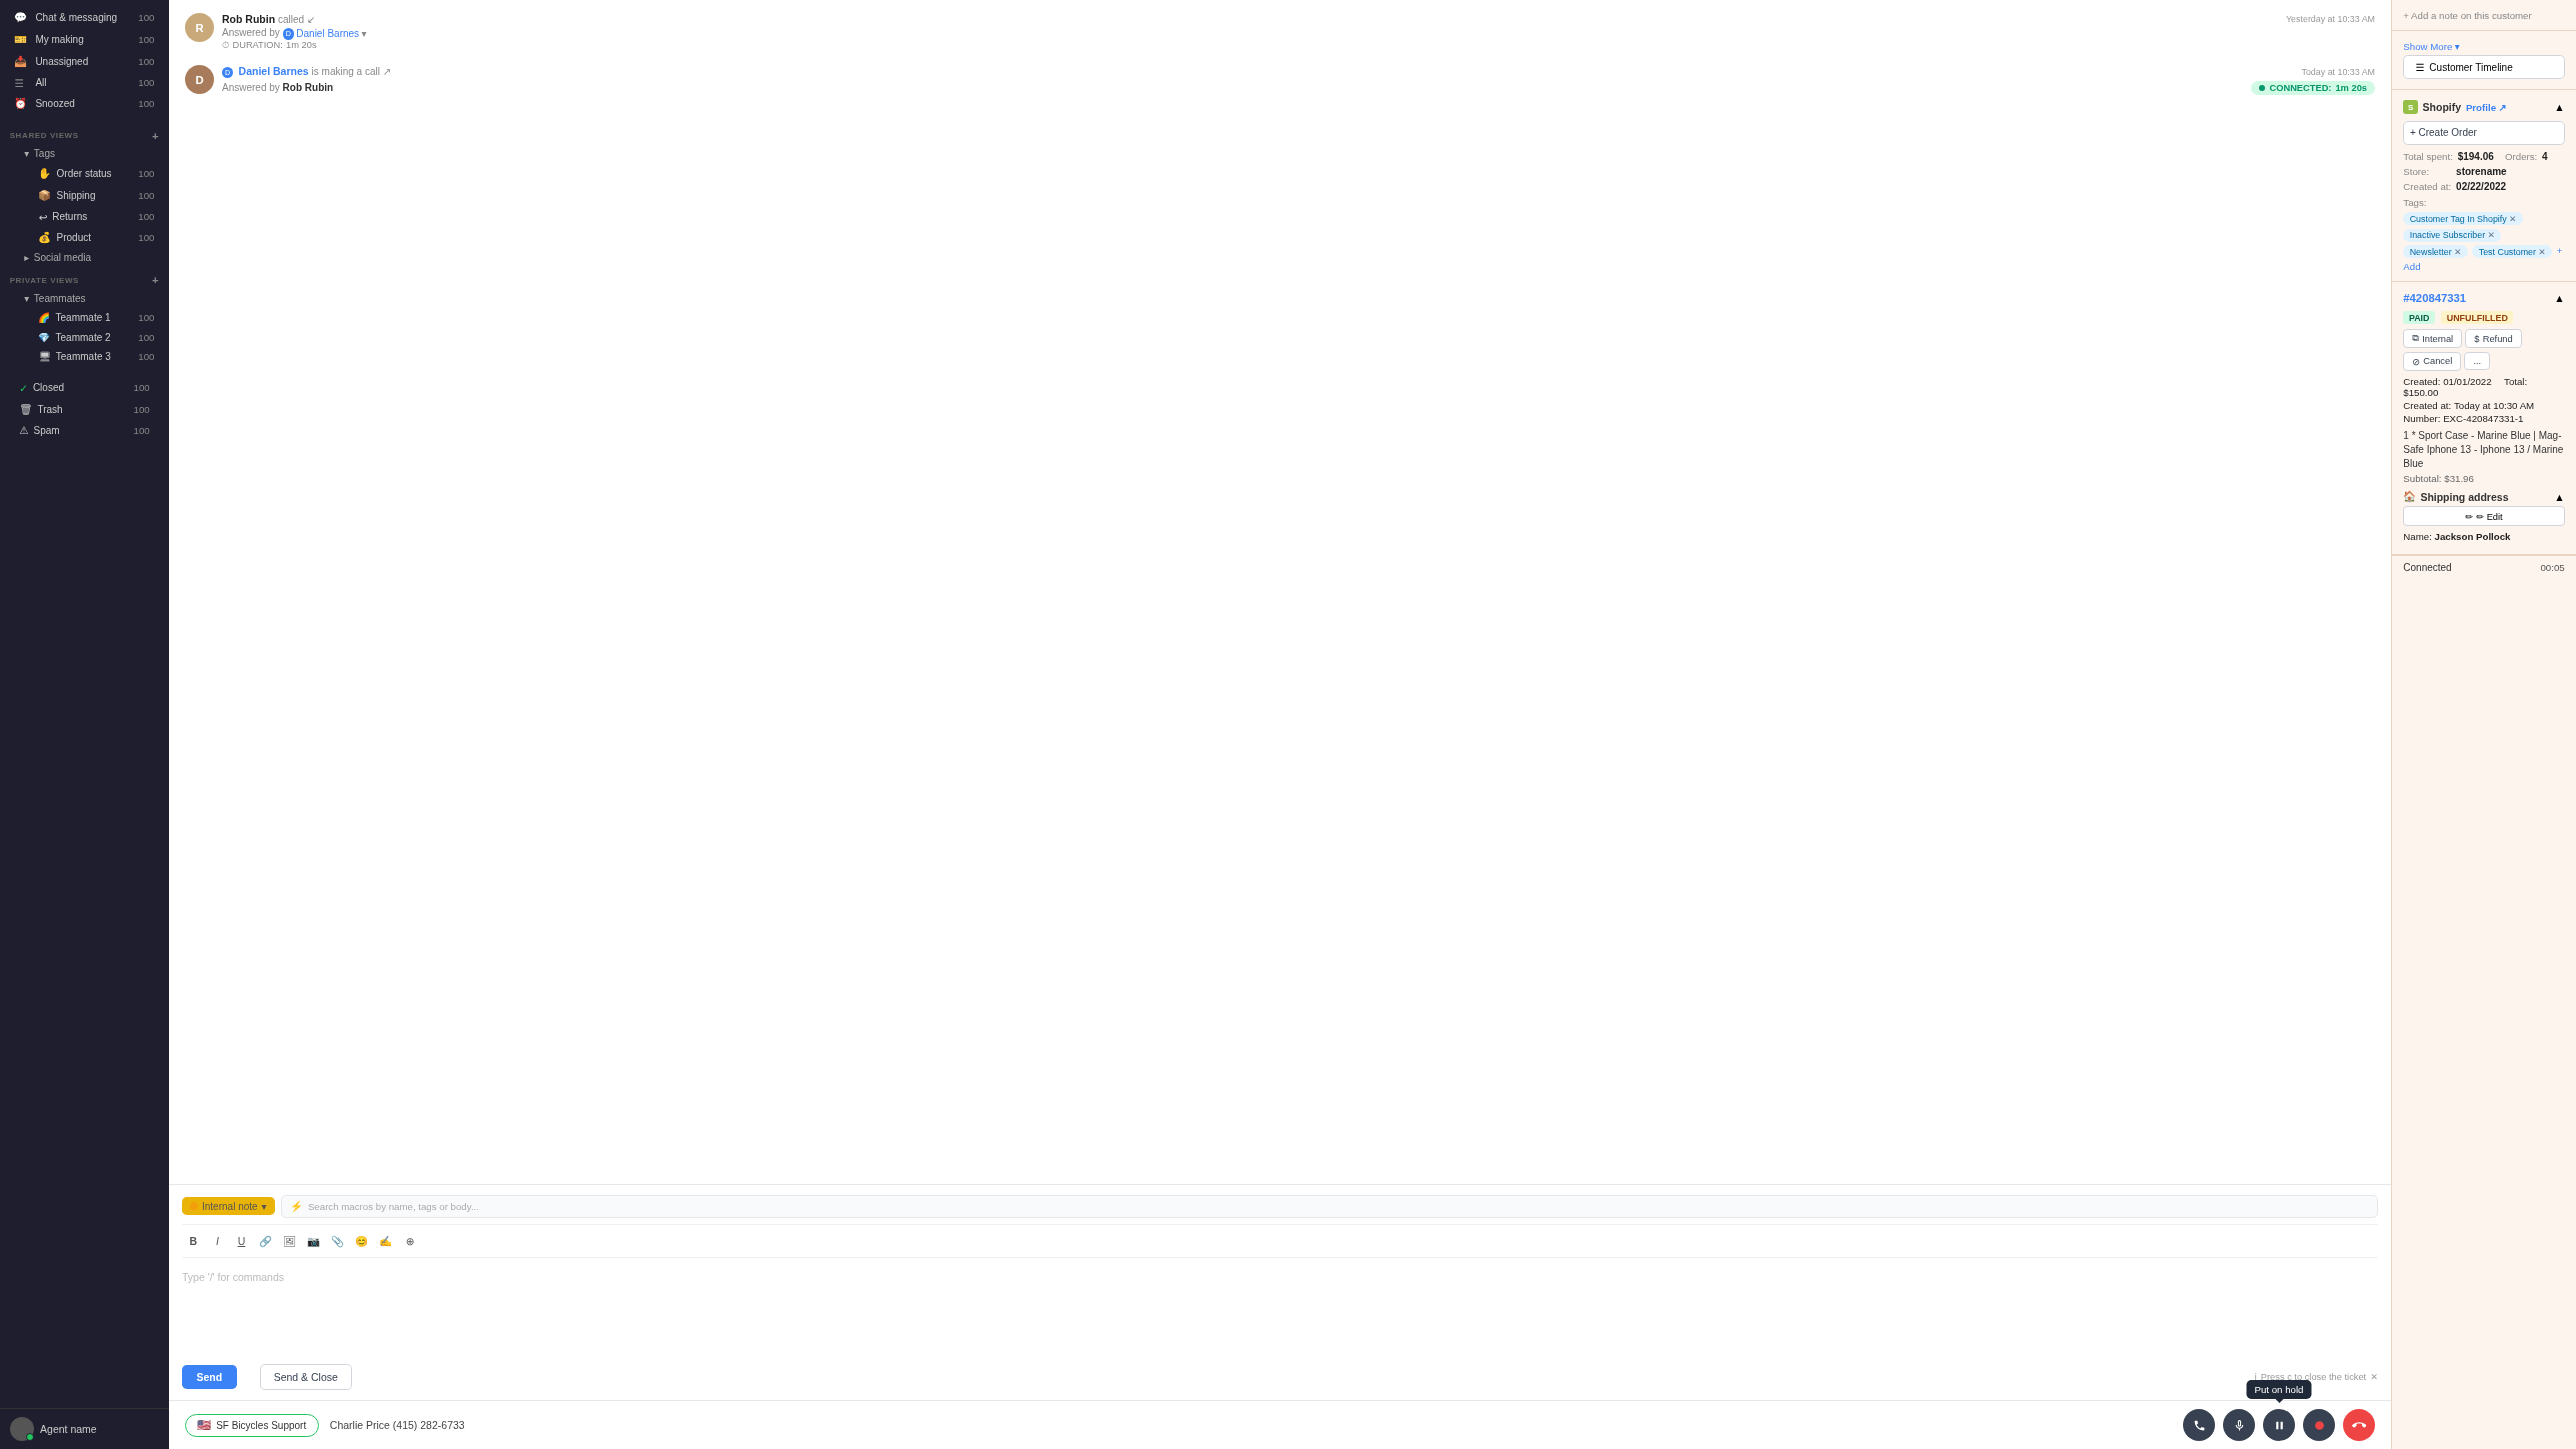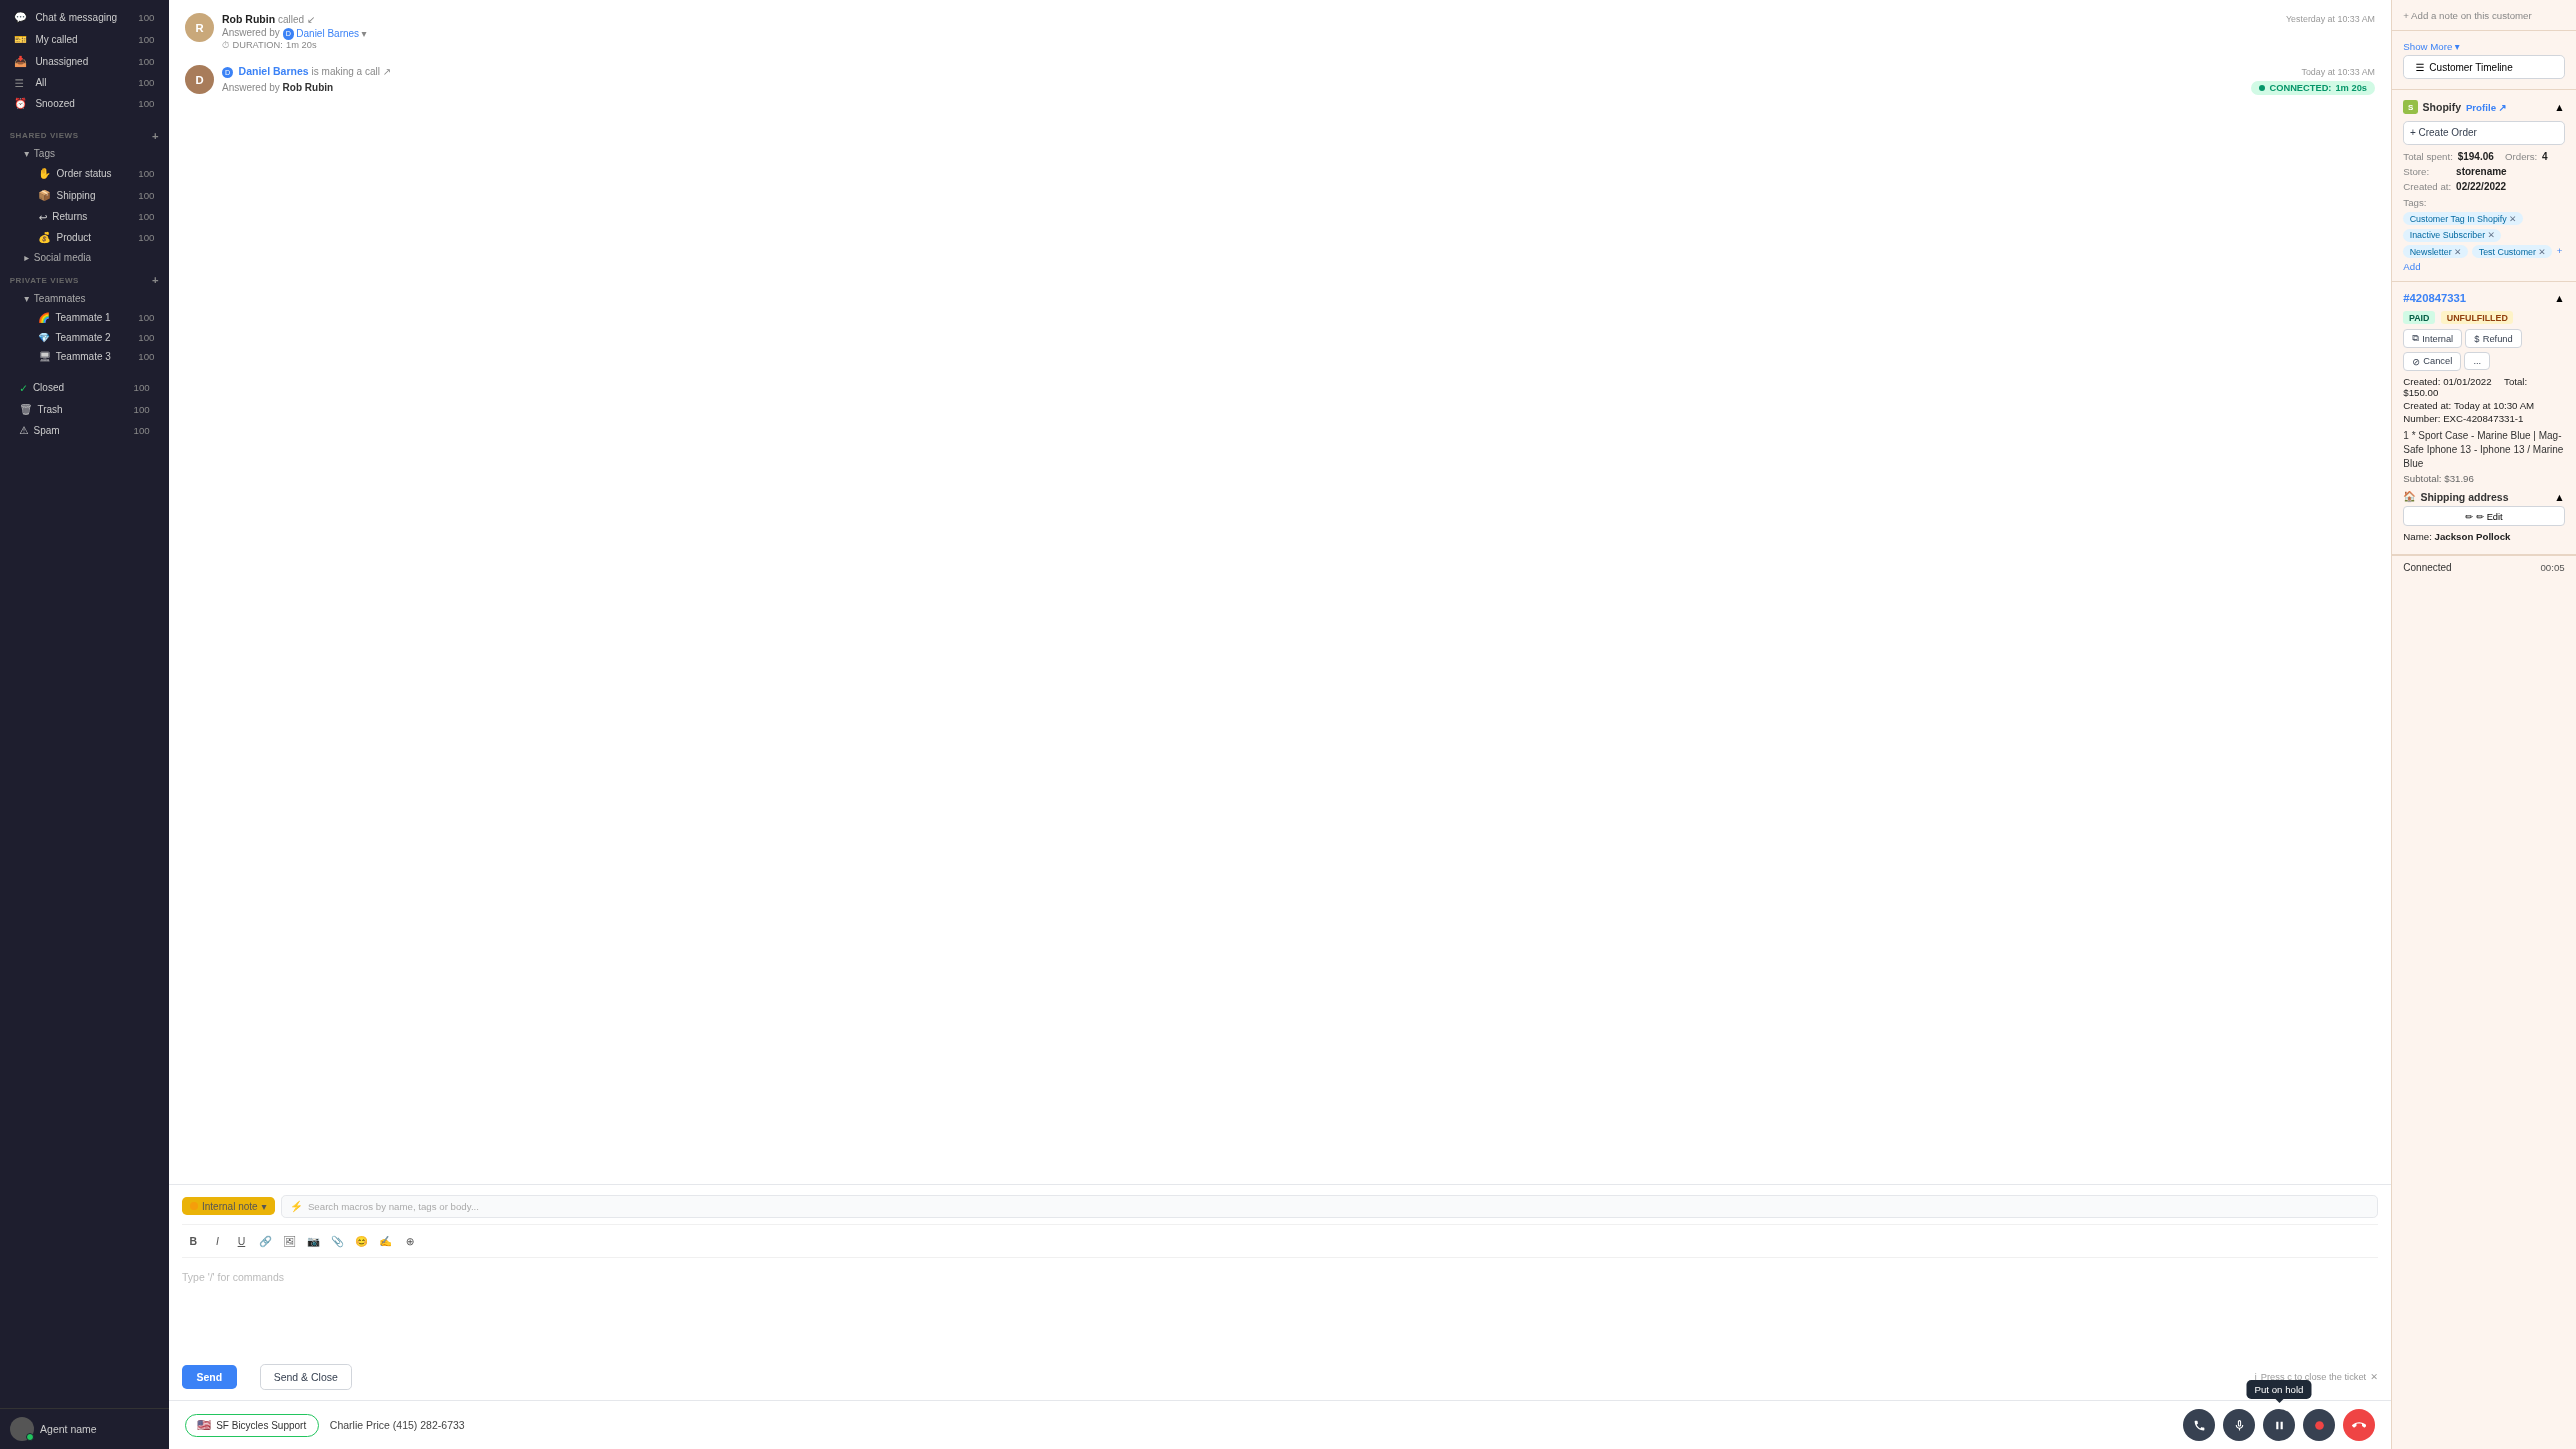--- a/index.html
+++ b/index.html
@@ -107,21 +107,21 @@
 
 <div class="sidebar">
   <div style="padding: 6.4px 0;">
     <div class="sidebar-item">
       <span class="icon">💬</span>
       <span class="label">Chat &amp; messaging</span>
       <span class="count">100</span>
     </div>
     <div class="sidebar-item">
       <span class="icon">🎫</span>
-      <span class="label">My called</span>
+      <span class="label">My making</span>
       <span class="count">100</span>
     </div>
     <div class="sidebar-item">
       <span class="icon">📥</span>
       <span class="label">Unassigned</span>
       <span class="count">100</span>
     </div>
     <div class="sidebar-item">
       <span class="icon">☰</span>
       <span class="label">All</span>

